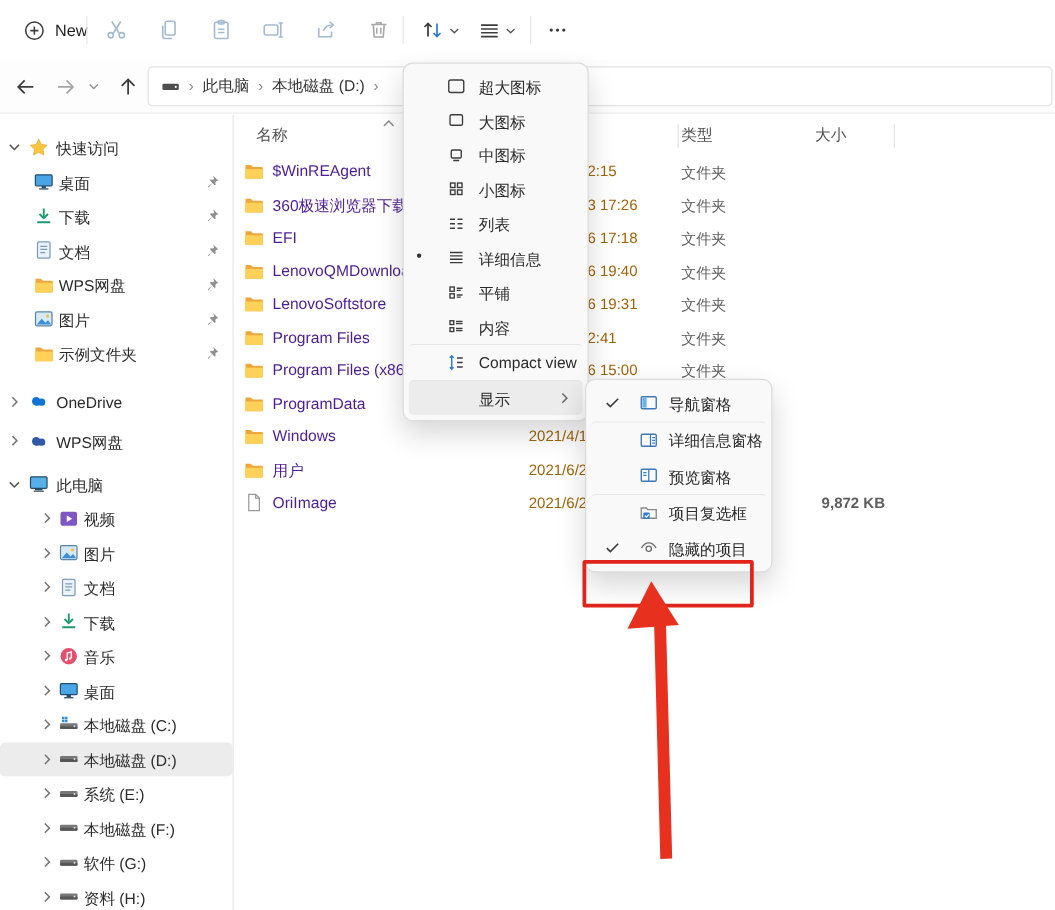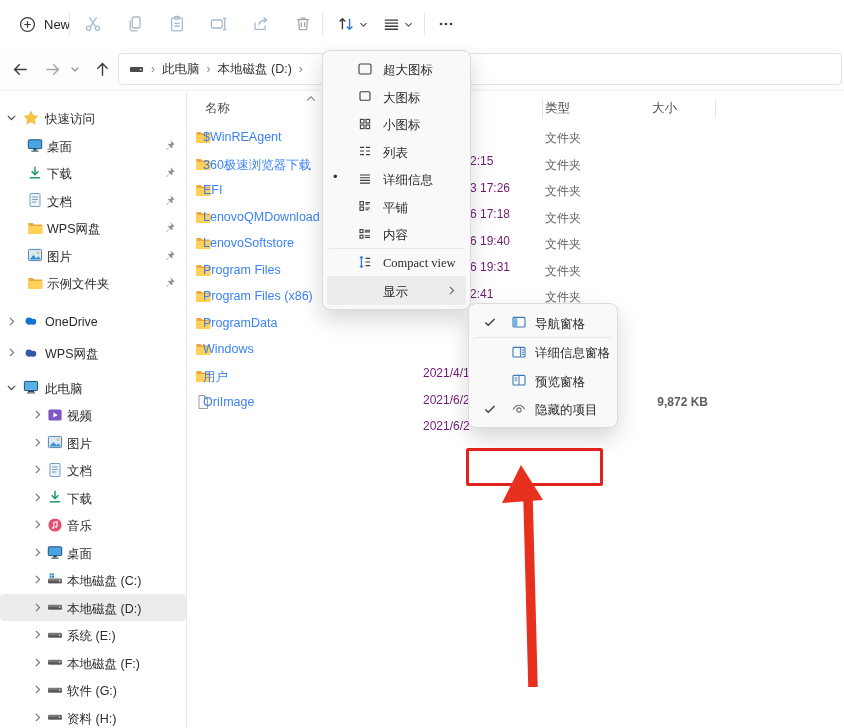--- a/index.html
+++ b/index.html
@@ -40,35 +40,35 @@
 
   
   .main{position:absolute;left:186px;top:90px;right:0;bottom:0;}
   .colhdr{position:absolute;left:0;top:4px;right:0;height:26px;}
   .colhdr .hl{position:absolute;top:6px;font-size:12.5px;color:#505050;}
   .hdiv{position:absolute;top:5px;width:1px;height:19px;background:#e5e5e5;}
   .caret{position:absolute;left:119px;top:0px;width:12px;height:10px;}
   .rows{position:absolute;left:0;top:34px;right:0;}
   .row{position:relative;height:26.5px;}
   .cell-icon{position:absolute;left:9px;top:5px;width:16px;height:16px;}
-  .cell-name{position:absolute;left:17px;top:6px;font-size:12.5px;color:#3b82f6;white-space:nowrap;}
-  .cell-date{position:absolute;top:6px;font-size:12px;color:#701a75;white-space:nowrap;margin-top:24px;}
+  .cell-name{position:absolute;left:32px;top:6px;font-size:12.5px;color:#4c1d95;white-space:nowrap;}
+  .cell-date{position:absolute;top:6px;font-size:12px;color:#a16207;white-space:nowrap;}
   .date-frag{left:284px;} .date-full{left:237px;}
   .cell-type{position:absolute;left:359px;top:6px;font-size:12px;color:#5e5e5e;}
   .cell-size{position:absolute;left:390px;top:6px;width:132px;text-align:right;font-size:12px;color:#5e5e5e;font-weight:bold;}
 
   
   .menu{position:absolute;left:322px;top:50px;width:147px;padding:4px 0;background:#f9f9f9;
         border:1px solid #dcdcdc;border-radius:8px;box-shadow:0 10px 22px rgba(0,0,0,.16);z-index:20;}
   .menu-item{position:relative;height:27.5px;margin:0 4px;border-radius:4px;}
   .menu-item.highlighted{background:#ececec;}
   .menu-item.septop{border-top:1px solid #e7e7e7;}
   .mi-bullet{position:absolute;left:6px;top:4px;font-size:13px;color:#333;}
   .mi-icon{position:absolute;left:30px;top:5.5px;width:16px;height:16px;}
-  .mi-label{position:absolute;left:56px;top:7px;font-size:12.5px;color:#2a2a2a;white-space:nowrap;font-family:Liberation Serif, serif;}
+  .mi-label{position:absolute;left:56px;top:7px;font-size:12.5px;color:#2a2a2a;white-space:nowrap;}
   .mi-arrow{position:absolute;right:8px;top:7px;width:13px;height:13px;}
 
   .submenu{position:absolute;left:468px;top:303px;width:148px;padding:4px 0;background:#f9f9f9;
         border:1px solid #dcdcdc;border-radius:8px;box-shadow:0 10px 22px rgba(0,0,0,.16);z-index:30;}
   .smi{position:relative;height:28.6px;margin:0 4px;border-radius:4px;}
   .smi.septop{border-top:1px solid #e7e7e7;}
   .smi-check{position:absolute;left:10px;top:7px;width:14px;height:14px;}
   .smi-icon{position:absolute;left:38px;top:6px;width:16px;height:16px;}
   .smi-label{position:absolute;left:62px;top:7.5px;font-size:12.5px;color:#2a2a2a;white-space:nowrap;}
 
@@ -784,20 +784,31 @@
 
     <span class="mi-icon">
           <svg width="16" height="16" viewBox="0 0 16 16" fill="none" stroke="#3c3c3c" stroke-width="1.1">
             <rect x="3" y="3.8" width="10" height="8.4" rx="1.3"></rect>
           </svg>
         </span>
     <span class="mi-label">大图标</span>
 
   </div>
 
+  <div class="menu-item">
+
+    <span class="mi-icon">
+          <svg width="16" height="16" viewBox="0 0 16 16" fill="none" stroke="#3c3c3c" stroke-width="1.1">
+            <rect x="4" y="4" width="8" height="6.4" rx="1"></rect>
+            <path d="M5.6 12.4h4.8"></path>
+          </svg>
+        </span>
+    <span class="mi-label">中图标</span>
+
+  </div>
 
   <div class="menu-item">
 
     <span class="mi-icon">
           <svg width="16" height="16" viewBox="0 0 16 16" fill="none" stroke="#3c3c3c" stroke-width="1.1">
             <rect x="3.4" y="3.4" width="3.6" height="3.6"></rect>
             <rect x="9" y="3.4" width="3.6" height="3.6"></rect>
             <rect x="3.4" y="9" width="3.6" height="3.6"></rect>
             <rect x="9" y="9" width="3.6" height="3.6"></rect>
           </svg>
@@ -916,20 +927,31 @@
     <span class="smi-icon">
           <svg width="16" height="16" viewBox="0 0 16 16" fill="none">
             <rect x="2" y="3.4" width="12" height="9.6" rx="1" stroke="#3d77b8" stroke-width="1.1"></rect>
             <path d="M8 3.6v9.2" stroke="#3d77b8" stroke-width="1"></path>
             <path d="M3.6 6h2.6M3.6 8.2h2.6" stroke="#2e7cd6" stroke-width="1"></path>
           </svg>
         </span>
     <span class="smi-label">预览窗格</span>
   </div>
 
+  <div class="smi septop">
+
+    <span class="smi-icon">
+          <svg width="16" height="16" viewBox="0 0 16 16" fill="none">
+            <path d="M2 4.4h4l1.2 1.3H14v6.9H2z" stroke="#8a8a8a" stroke-width="1.1"></path>
+            <rect x="3.6" y="8" width="5.2" height="5.2" rx=".9" fill="#2e7cd6"></rect>
+            <path d="M4.9 10.5l1.2 1.2 2.1-2.2" stroke="#fff" stroke-width="1.1"></path>
+          </svg>
+        </span>
+    <span class="smi-label">项目复选框</span>
+  </div>
 
 
   <div class="smi">
     <span class="smi-check">
           <svg width="14" height="14" viewBox="0 0 16 16" fill="none" stroke="#3c3c3c" stroke-width="1.5">
             <path d="M2.8 8.6l3.2 3.2L13.2 4.6"></path>
           </svg>
         </span>
     <span class="smi-icon">
           <svg width="16" height="16" viewBox="0 0 16 16" fill="none" stroke="#6f6f6f" stroke-width="1.1">

